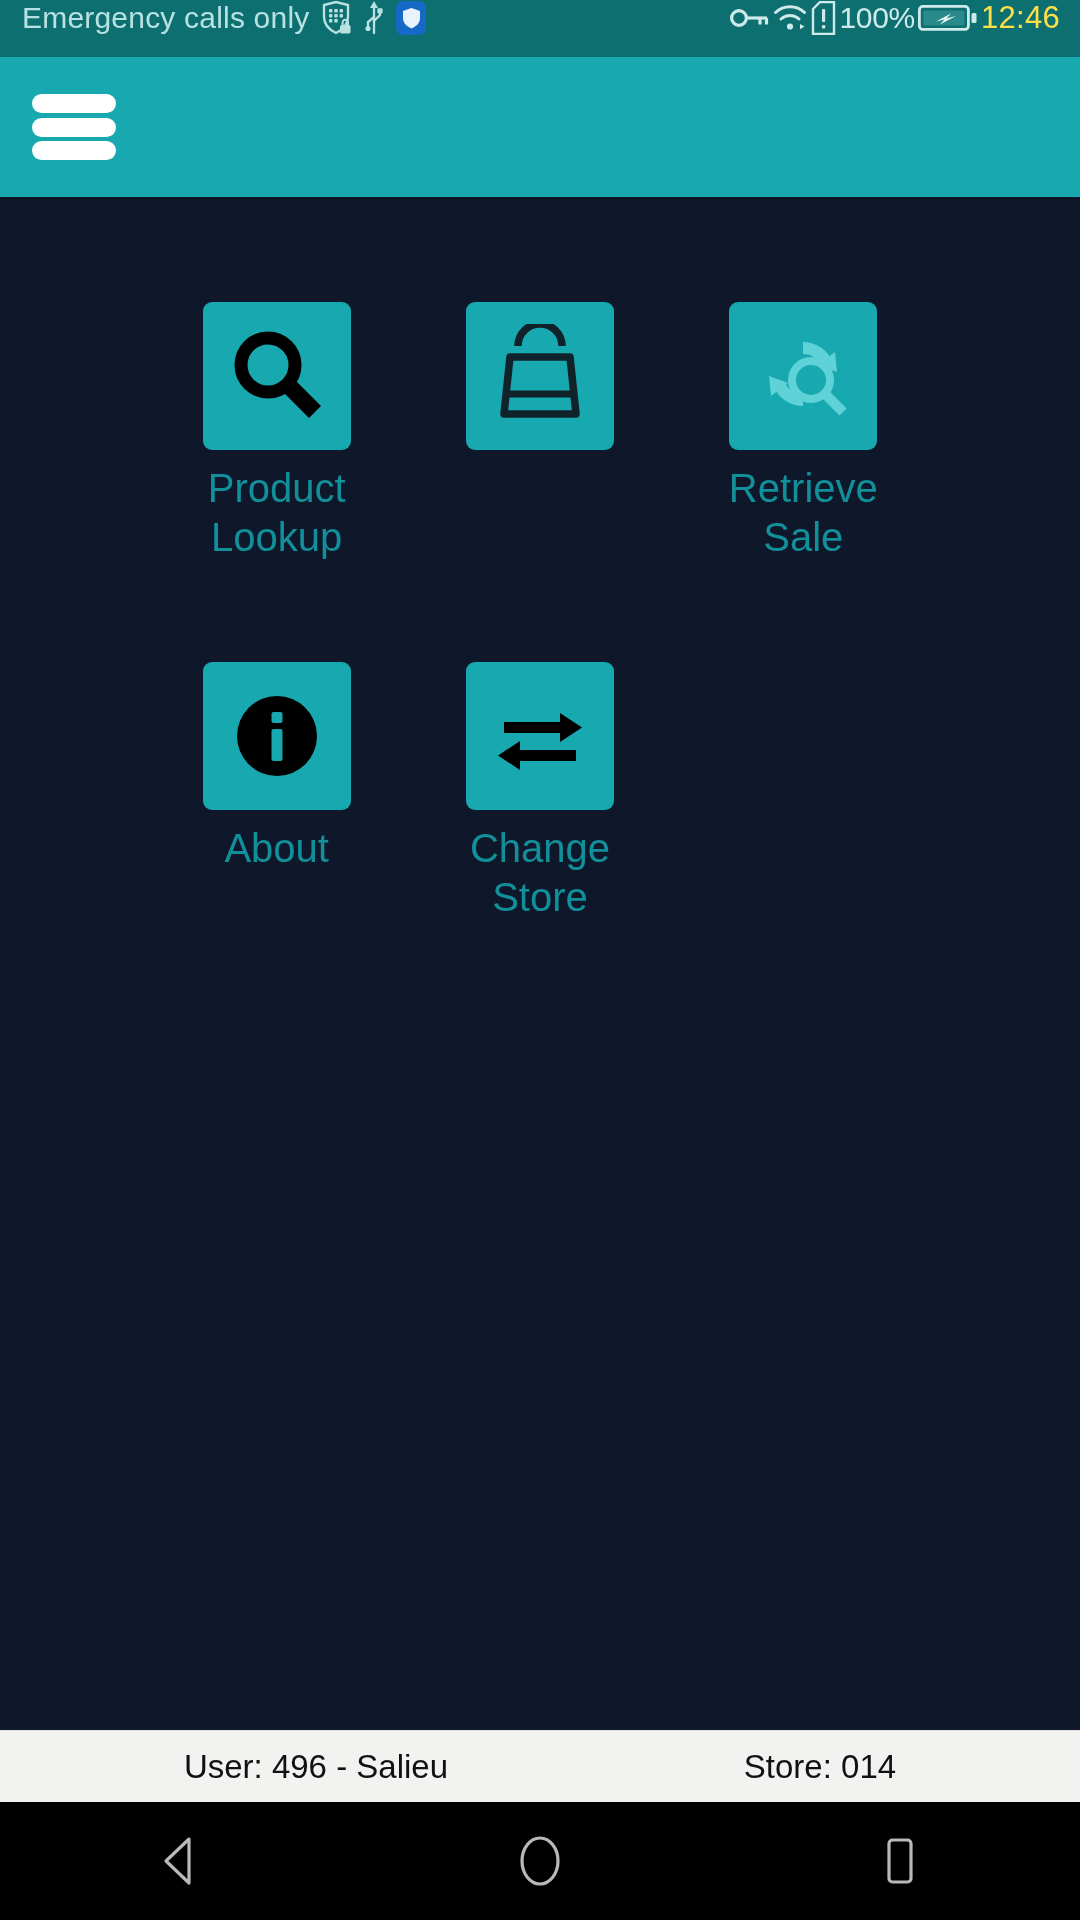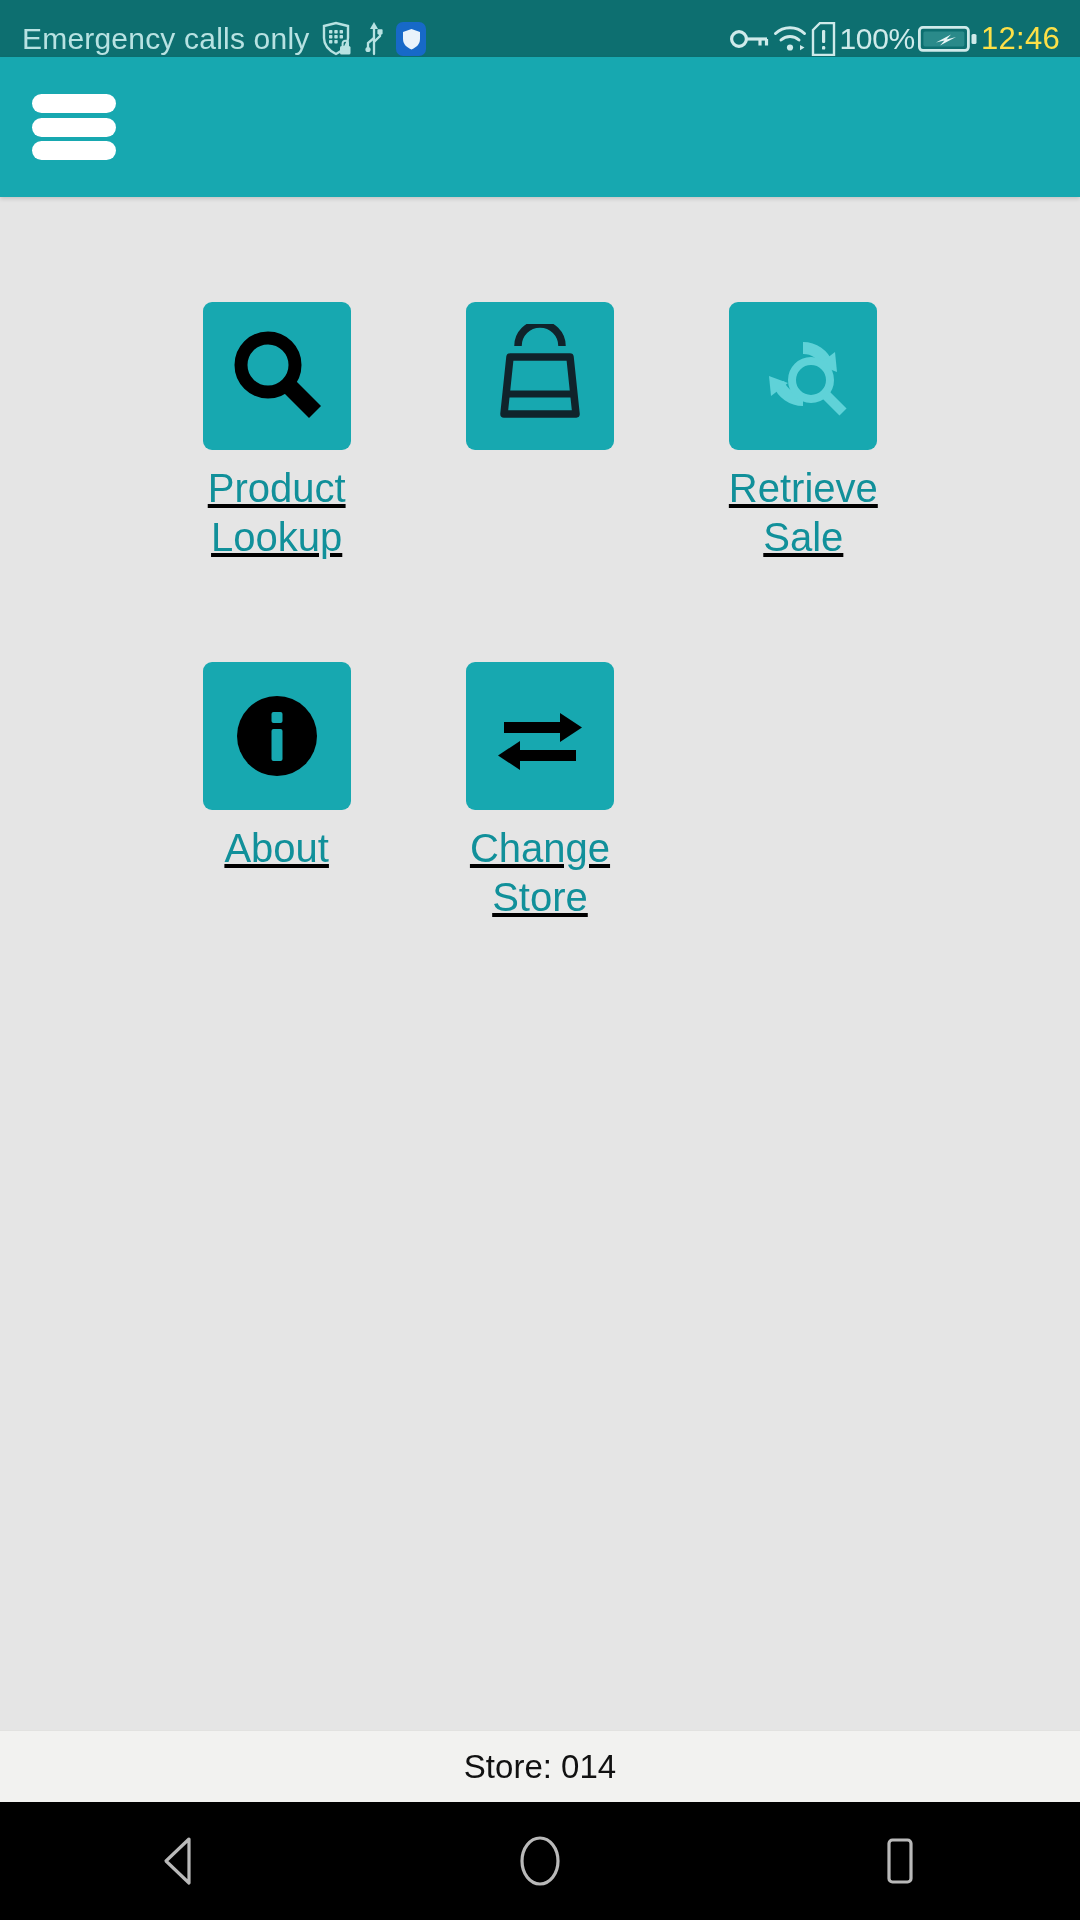--- a/index.html
+++ b/index.html
@@ -10,21 +10,21 @@
     display:flex;
     flex-direction:column;
     overflow:hidden;
   }
 
   
   .status-bar {
     height:57px;
     background:#0d6f70;
     display:flex;
-    align-items:flex-end;
+    align-items:flex-start;
     justify-content:space-between;
     padding:0 20px 0 22px;
     flex:0 0 auto;
   }
   .status-left { display:flex; align-items:center; gap:11px; }
   .status-right { display:flex; align-items:center; gap:3px; }
   .status-text {
     color:#b8e2e2;
     font-size:30px;
     letter-spacing:.2px;
@@ -76,24 +76,23 @@
     display:block;
     width:84px;
     height:19px;
     background:#ffffff;
     border-radius:10px;
   }
 
   
   .content {
     flex:1 1 auto;
-    background:#e5e5e5;
+    background:#0f172a;
     padding-top:105px;
     overflow:hidden;
-    text-decoration:underline;
   }
   .grid {
     display:grid;
     grid-template-columns:repeat(3, 1fr);
     row-gap:100px;
     width:790px;
     margin:0 auto;
   }
   .tile {
     display:flex;
@@ -307,20 +306,21 @@
       </div>
       <div class="tile-label">Change
 Store</div>
     </div>
 
 
   </div>
 </div>
 
 <div class="footer">
+  <span class="footer-item">User: 496 - Salieu</span>
   <span class="footer-item">Store: 014</span>
 </div>
 
 <div class="nav-bar">
   <div class="nav-btn">
     <svg width="46" height="52" viewBox="0 0 46 52">
       <path d="M32 4 L9 26 L32 48 Z" fill="none" stroke="#b9b9b9" stroke-width="3.2" stroke-linejoin="round"></path>
     </svg>
   </div>
   <div class="nav-btn">

